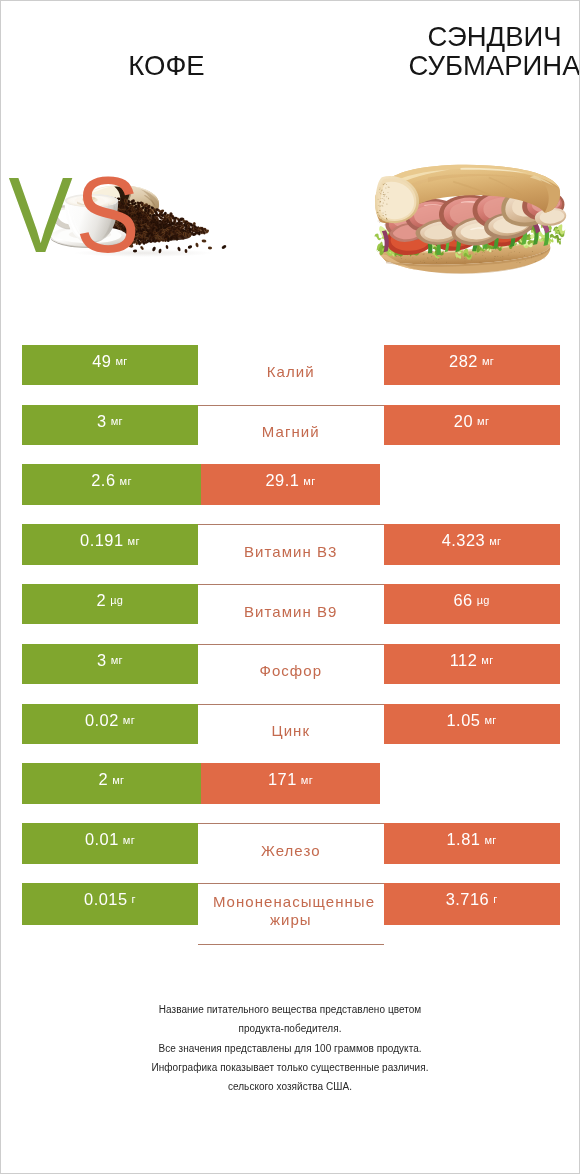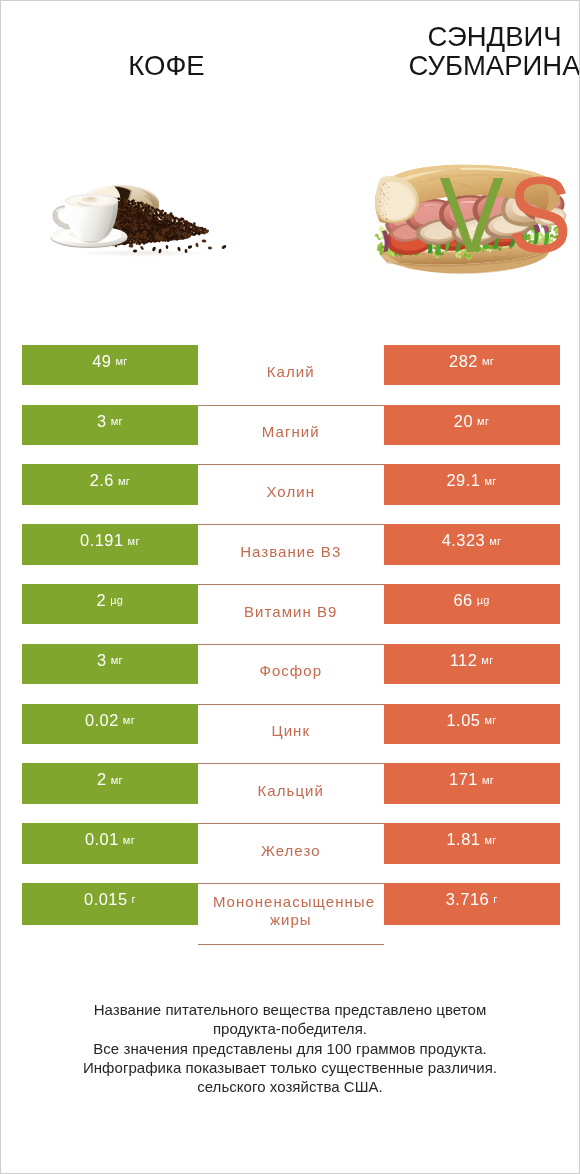--- a/index.html
+++ b/index.html
@@ -3,21 +3,21 @@
 <meta charset="utf-8">
 <style>
   html,body{margin:0;padding:0;}
   body{width:580px;height:1174px;background:#fff;font-family:"Liberation Sans",sans-serif;
        -webkit-font-smoothing:antialiased;overflow:hidden;}
   .page{position:relative;width:578px;height:1172px;border:1px solid #cdcdcd;background:#fff;overflow:hidden;}
   .hdr{position:absolute;top:0;left:0;width:578px;height:100px;margin-left:40px;}
   .hdr .t{position:absolute;text-align:center;font-size:27.5px;line-height:28.6px;color:#161616;font-weight:400;}
   .t-left{left:0;width:251px;top:51px;}
   .t-right{left:309px;width:289px;top:22.4px;}
-  .vs{position:absolute;left:4px;top:161px;width:570px;text-align:right;font-size:107px;line-height:107px;font-weight:400;}
+  .vs{position:absolute;left:4px;top:161px;width:570px;text-align:left;font-size:107px;line-height:107px;font-weight:400;}
   .vs span{display:inline-block;transform:scaleX(.90);transform-origin:center;}
   .vs .v{color:#7da33a;margin-right:-4px;}
   .vs .s{color:#e0694a;}
   .coffee{position:absolute;left:46px;top:176px;width:192px;height:84px;}
   .sand{position:absolute;left:364px;top:163px;width:212px;height:122px;}
   .table{position:absolute;left:21px;top:343.8px;width:537.5px;}
   .row{display:flex;height:59.8px;position:relative;}
   .cellbox{width:179px;height:42px;position:relative;}
   .c-left .fill,.c-right .fill{position:absolute;left:0;right:0;top:0;bottom:1.5px;}
   .row:last-child .c-left .fill,.row:last-child .c-right .fill{bottom:0;}
@@ -27,21 +27,21 @@
   .c-left .inner,.c-right .inner{color:#fff;padding-bottom:9px;}
   .c-mid{width:189px;height:59.8px;position:relative;color:#c46a4e;}
   .c-mid .inner{overflow:hidden;padding-left:15px;padding-right:15px;}
   .c-mid .inner>span{width:100%;}
   .c-mid .inner{border-top:1.1px solid #b07c68;text-align:center;line-height:17.5px;padding-bottom:6px;}
   .row:first-child .c-mid .inner{border-top:none;}
   .row:last-child .c-mid .inner{border-bottom:1.1px solid #b07c68;bottom:-1.8px;}
   .val{font-size:16.4px;letter-spacing:.5px;}
   .unit{font-size:11px;margin-left:4px;letter-spacing:.3px;}
   .c-mid .inner span{font-size:15px;letter-spacing:1.05px;}
-  .foot{position:absolute;left:0;top:999px;width:578px;text-align:center;font-size:15px;line-height:19.3px;color:#262626;letter-spacing:.05px;}
+  .foot{position:absolute;left:0;top:999px;width:578px;text-align:center;font-size:10px;line-height:19.3px;color:#262626;letter-spacing:.05px;}
 </style>
 </head>
 <body>
 
 <div class="page">
   <div class="hdr">
     <div class="t t-left">КОФЕ</div>
     <div class="t t-right">
       <div>СЭНДВИЧ</div>
       <div>СУБМАРИНА</div>
@@ -2399,44 +2399,39 @@
         </div>
       </div>
       <div class="row">
         <div class="cellbox c-left">
           <div class="fill"></div>
           <div class="inner">
             <span class="val">2.6</span>
             <span class="unit">мг</span>
           </div>
         </div>
-        <div class="cellbox c-mid">
-          <div class="inner">
-            <span>Холин</span>
-          </div>
-        </div>
         <div class="cellbox c-right">
           <div class="fill"></div>
           <div class="inner">
             <span class="val">29.1</span>
             <span class="unit">мг</span>
           </div>
         </div>
       </div>
       <div class="row">
         <div class="cellbox c-left">
           <div class="fill"></div>
           <div class="inner">
             <span class="val">0.191</span>
             <span class="unit">мг</span>
           </div>
         </div>
         <div class="cellbox c-mid">
           <div class="inner">
-            <span>Название B3</span>
+            <span>Витамин B3</span>
           </div>
         </div>
         <div class="cellbox c-right">
           <div class="fill"></div>
           <div class="inner">
             <span class="val">4.323</span>
             <span class="unit">мг</span>
           </div>
         </div>
       </div>
@@ -2502,25 +2497,20 @@
             <span class="unit">мг</span>
           </div>
         </div>
       </div>
       <div class="row">
         <div class="cellbox c-left">
           <div class="fill"></div>
           <div class="inner">
             <span class="val">2</span>
             <span class="unit">мг</span>
-          </div>
-        </div>
-        <div class="cellbox c-mid">
-          <div class="inner">
-            <span>Кальций</span>
           </div>
         </div>
         <div class="cellbox c-right">
           <div class="fill"></div>
           <div class="inner">
             <span class="val">171</span>
             <span class="unit">мг</span>
           </div>
         </div>
       </div>

